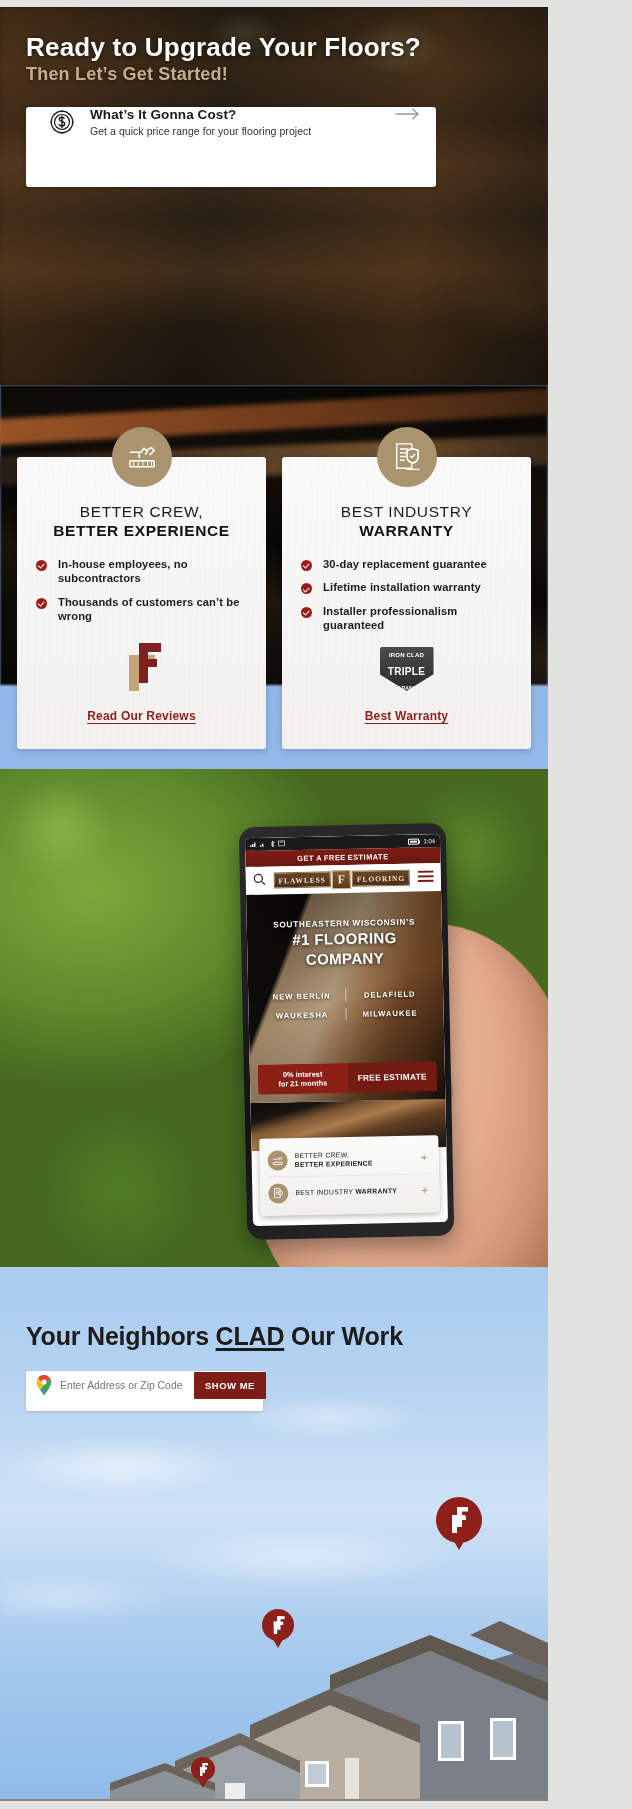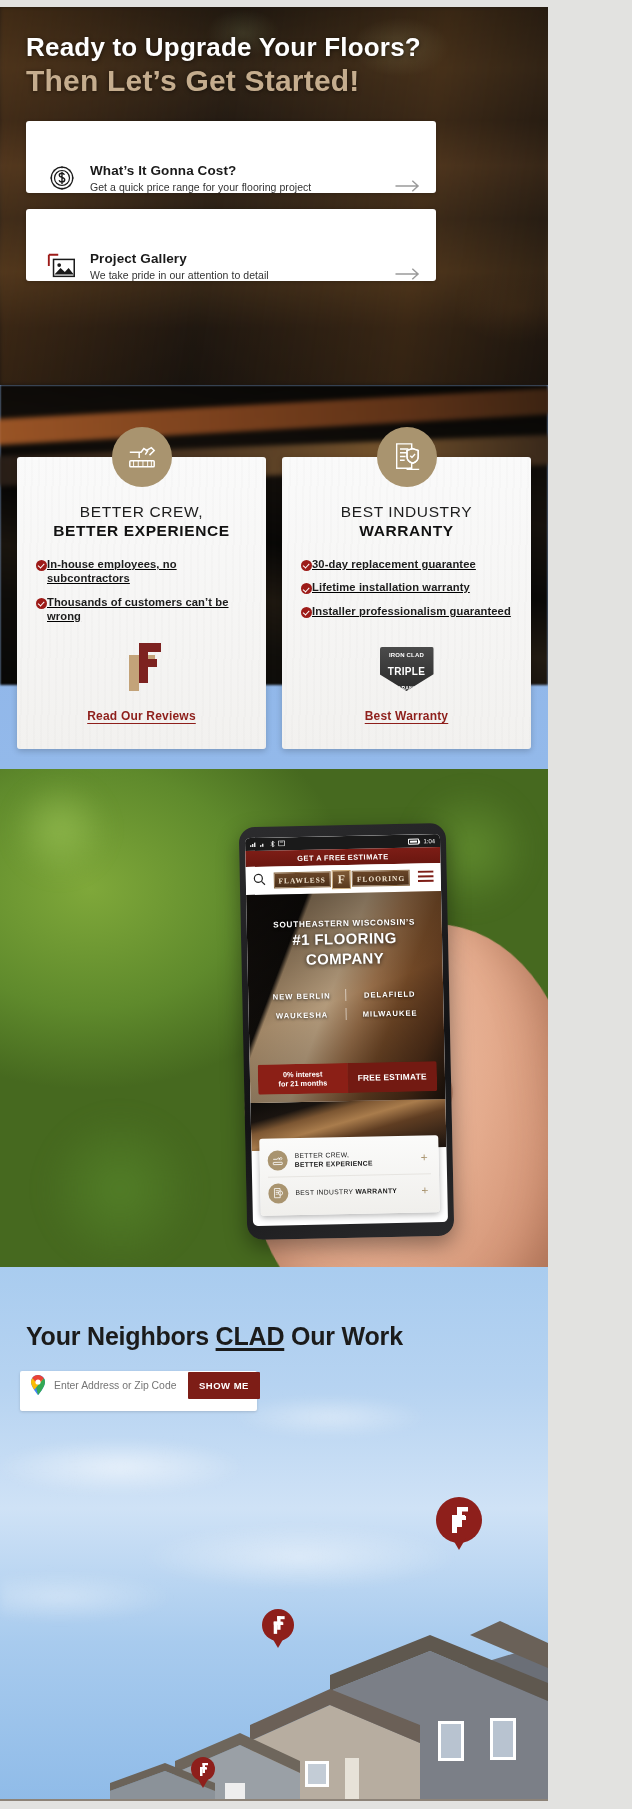--- a/index.html
+++ b/index.html
@@ -31,27 +31,27 @@
       linear-gradient(98deg, rgba(100,62,26,.45) 0%, rgba(20,14,9,.25) 40%, rgba(88,56,24,.40) 75%, rgba(25,18,12,.55) 100%);
     filter: blur(2px);
     pointer-events:none;
   }
   .hero-inner { position: relative; z-index: 3; padding: 25px 26px 0 26px; }
   .hero-h1 {
     font-size: 26px; font-weight: 700; color: #ffffff; letter-spacing: .2px;
     line-height: 1.16; text-shadow: 0 1px 4px rgba(0,0,0,.55);
   }
   .hero-h2 {
-    font-size: 30px; font-weight: 700; color: #c5ad8e; letter-spacing: .2px;
+    font-size: 18px; font-weight: 700; color: #c5ad8e; letter-spacing: .2px;
     line-height: 1.16; margin-top: 2px; text-shadow: 0 1px 4px rgba(0,0,0,.5);
   }
   .cta-list { margin-top: 22px; display: flex; flex-direction: column; gap: 16px; }
   .cta-card {
-    width: 410px; height: 72px; background: #fff; border-radius: 3px;
-    display: flex; align-items: flex-end; padding: 0 16px 0 14px;
+    width: 410px; height: 80px; background: #fff; border-radius: 3px;
+    display: flex; align-items: flex-start; padding: 0 16px 0 14px;
     box-shadow: 0 1px 4px rgba(0,0,0,.22);
     cursor: pointer;
   }
   .cta-icon { width: 44px; flex: 0 0 44px; display: flex; align-items: center; justify-content: center; }
   .cta-text { flex: 1 1 auto; padding-left: 6px; }
   .cta-title { font-size: 13.5px; font-weight: 700; color: #1a1a1a; letter-spacing: .1px; }
   .cta-sub { font-size: 10.5px; color: #333; margin-top: 3px; letter-spacing: .05px; }
   .cta-arrow { flex: 0 0 34px; display: flex; align-items: center; justify-content: flex-end; }
 
   
@@ -91,21 +91,21 @@
     text-align: center;
   }
   .feat-badge {
     position: absolute; left: 50%; top: -30px; transform: translateX(-50%);
     width: 60px; height: 60px; border-radius: 50%;
     background: #a9946f; display: flex; align-items: center; justify-content: center;
   }
   .feat-h-l1 { font-size: 15.5px; color: #1c1c1c; letter-spacing: .6px; font-weight: 400; }
   .feat-h-l2 { font-size: 15.5px; color: #111; letter-spacing: .6px; font-weight: 700; margin-top: 1px; }
   .feat-ul { margin-top: 17px; text-align: left; padding-left: 3px; }
-  .feat-li { display: flex; align-items: flex-start; gap: 0; margin-bottom: 9px; text-decoration: underline; }
+  .feat-li { display: flex; align-items: flex-start; gap: 11px; margin-bottom: 9px; }
   .check {
     flex: 0 0 11px; width: 11px; height: 11px; border-radius: 50%;
     background: #9d1b18; margin-top: 3px; position: relative;
   }
   .check::after{
     content:""; position:absolute; left:3px; top:2.4px; width:3px; height:5.4px;
     border:solid #fff; border-width:0 1.6px 1.6px 0; transform: rotate(42deg);
   }
   .feat-li span { font-size: 11.2px; color: #1c1c1c; line-height: 1.28; font-weight: 600; letter-spacing:.1px;}
   .feat-logo { position: absolute; left: 0; right: 0; bottom: 58px; display: flex; justify-content: center; }
@@ -239,21 +239,21 @@
       radial-gradient(ellipse 220px 46px at 300px 290px, rgba(255,255,255,.45), transparent 72%),
       radial-gradient(ellipse 160px 36px at 60px 330px, rgba(255,255,255,.35), transparent 72%);
     filter: blur(4px);
   }
   .neigh-h {
     position:relative; z-index:3; padding: 55px 26px 0 26px;
     font-size: 25px; font-weight:800; color:#1b1b1b; letter-spacing:-.2px;
   }
   .neigh-h u { text-decoration: underline; text-underline-offset: 3px; text-decoration-thickness: 2.5px;}
   .searchbar{
-    position:relative; z-index:3; margin: 20px 0 0 20px;
+    position:relative; z-index:3; margin: 20px 0 0 26px;
     width: 237px; height: 40px; background:#fff; border-radius:2px;
     display:flex; align-items:center; padding: 0 4px 12px 10px;
     box-shadow:0 1px 3px rgba(0,0,0,.15);
   }
   .pin-ico{ flex:0 0 16px; width:16px;height:20px; position:relative;}
   .addr-input{
     flex:1; border:none; outline:none; font-size:10.4px; color:#777; padding-left:8px;
     font-family:"Liberation Sans", sans-serif; background:transparent;
   }
   .show-btn{
@@ -303,39 +303,20 @@
             <div class="cta-title">What’s It Gonna Cost?</div>
             <div class="cta-sub">Get a quick price range for your flooring project</div>
           </div>
           <div class="cta-arrow">
             <svg width="25" height="14" viewBox="0 0 26 14" fill="none" stroke="#9a9a9a" stroke-width="1.5">
               <path d="M0.5 7h23M18 1.5L24 7l-6 5.5"></path>
             </svg>
           </div>
         </div>
 
-        <div class="cta-card">
-          <div class="cta-icon">
-            <svg width="32" height="30" viewBox="0 0 34 30" fill="none">
-              <path d="M3 3h10M3 3v12" stroke="#9d1b18" stroke-width="2"></path>
-              <rect x="8" y="8" width="22" height="18" stroke="#1a1a1a" stroke-width="1.6" fill="none"></rect>
-              <circle cx="14" cy="14" r="2" fill="#1a1a1a"></circle>
-              <path d="M9 24l6.5-7 4.5 4.5L24 17l5.5 7z" fill="#1a1a1a"></path>
-            </svg>
-          </div>
-          <div class="cta-text">
-            <div class="cta-title">Project Gallery</div>
-            <div class="cta-sub">We take pride in our attention to detail</div>
-          </div>
-          <div class="cta-arrow">
-            <svg width="25" height="14" viewBox="0 0 26 14" fill="none" stroke="#9a9a9a" stroke-width="1.5">
-              <path d="M0.5 7h23M18 1.5L24 7l-6 5.5"></path>
-            </svg>
-          </div>
-        </div>
 
 
       </div>
     </div>
   </section>
 
   <section class="sec-cards">
     <div class="cards-bgimg"></div>
     <div class="cards-row">
 

